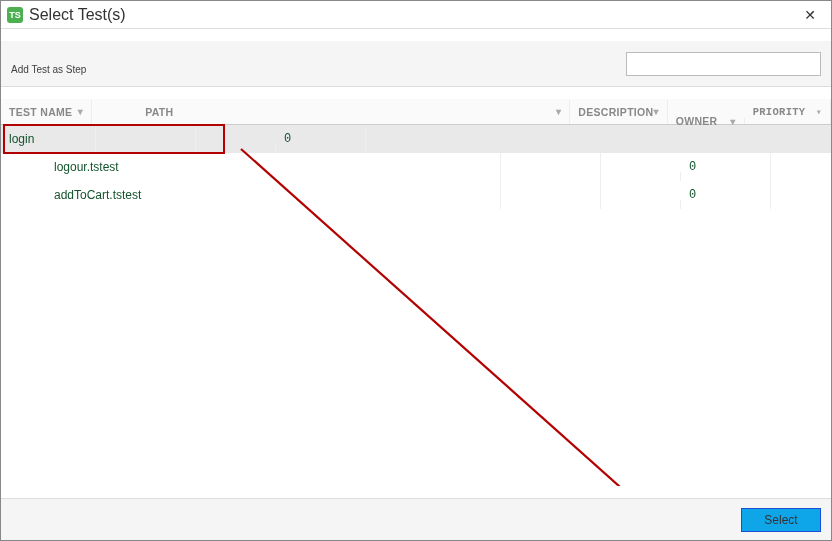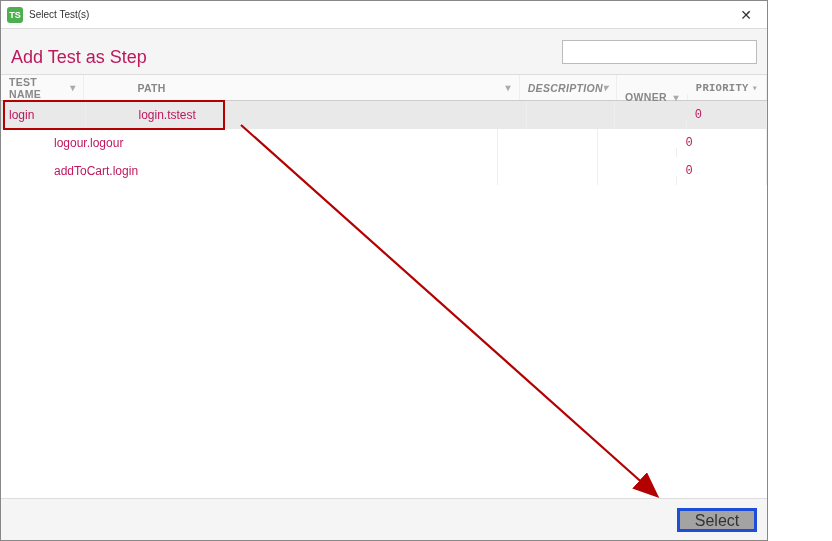--- a/index.html
+++ b/index.html
@@ -4,27 +4,28 @@
 <style>
   * { box-sizing: border-box; }
   body {
     margin: 0;
     font-family: "Segoe UI", Arial, sans-serif;
     font-size: 12px;
     color: #333;
     background: #fff;
   }
   .window {
-    width: 768px;
+    width: 832px;
     height: 541px;
     border: 1px solid #888;
     display: flex;
     flex-direction: column;
     position: relative;
     background: #fff;
+    gap: 12px;
   }
   .titlebar {
     height: 28px;
     display: flex;
     align-items: center;
     padding: 0 6px;
     border-bottom: 1px solid #ddd;
     background: #fff;
   }
   .titlebar .app-icon {
@@ -34,41 +35,41 @@
     margin-right: 6px;
     display: flex;
     align-items: center;
     justify-content: center;
     color: #fff;
     font-size: 9px;
     font-weight: bold;
   }
   .titlebar .title {
     flex: 1;
-    font-size: 10px;
+    font-size: 16px;
   }
   .titlebar .close {
     width: 30px;
     text-align: center;
     font-size: 14px;
     cursor: pointer;
     color: #333;
   }
   .subheader {
     height: 46px;
     background: #f5f5f5;
     border-bottom: 1px solid #ddd;
     display: flex;
     align-items: center;
     padding: 0 10px;
     justify-content: space-between;
   }
   .subheader .label {
-    font-size: 18px;
-    color: #be185d;
+    font-size: 10px;
+    color: #404040;
     margin-top: 11px;
   }
   .search-input {
     width: 195px;
     height: 24px;
     border: 1px solid #bbb;
     background: #fff;
     padding: 0 6px;
     font-size: 12px;
   }
@@ -111,43 +112,43 @@
   }
   .row.selected {
     background: #e9e9e9;
   }
   .row .cell {
     display: flex;
     align-items: center;
     padding: 0 8px;
     border-right: 1px solid #eee;
     font-size: 12px;
-    color: #be185d;
+    color: #14532d;
   }
   .col-name   { width: 95px; }
   .col-path   { width: 455px; margin-left: 45px; }
-  .col-desc   { width: 100px; font-style: italic; }
+  .col-desc   { width: 100px; }
   .col-owner  { width: 80px; margin-top: 19px; }
   .col-prio   { width: 90px; font-family: Liberation Mono, monospace; }
   .footer {
     height: 42px;
     border-top: 1px solid #ddd;
     background: #f5f5f5;
     display: flex;
     align-items: center;
     justify-content: flex-end;
     padding: 0 10px;
     gap: 8px;
   }
   .btn {
     width: 80px;
     height: 24px;
-    background: #a3a3a3;
-    border: 3px solid #1d4ed8;
-    font-size: 16px;
+    background: #0ea5e9;
+    border: 1px solid #1d4ed8;
+    font-size: 12px;
     color: #333;
     cursor: pointer;
   }
 
   
   .highlight-box {
     position: absolute;
     border: 2px solid #b30000;
     pointer-events: none;
     z-index: 5;
@@ -193,33 +194,32 @@
         <span class="filter-icon">▾</span>
       </div>
       <div class="col col-prio">
         <span>PRIORITY</span>
         <span class="filter-icon">▾</span>
       </div>
     </div>
     <div class="grid-body" id="grid-body">
         <div class="row selected">
           <div class="cell col-name">login</div>
-          <div class="cell col-path">login.tstest</div>
           <div class="cell col-desc"></div>
           <div class="cell col-owner"></div>
           <div class="cell col-prio">0</div>
         </div>
         <div class="row">
-          <div class="cell col-path">logour.logour</div>
+          <div class="cell col-path">logour.tstest</div>
           <div class="cell col-desc"></div>
           <div class="cell col-owner"></div>
           <div class="cell col-prio">0</div>
         </div>
         <div class="row">
-          <div class="cell col-path">addToCart.login</div>
+          <div class="cell col-path">addToCart.tstest</div>
           <div class="cell col-desc"></div>
           <div class="cell col-owner"></div>
           <div class="cell col-prio">0</div>
         </div>
       </div>
 
     <div class="highlight-box" style="left:2px; top:25px; width:222px; height:30px;"></div>
 
     <svg class="arrow-svg" style="left:0; top:0;" width="830" height="470">
       <defs>

